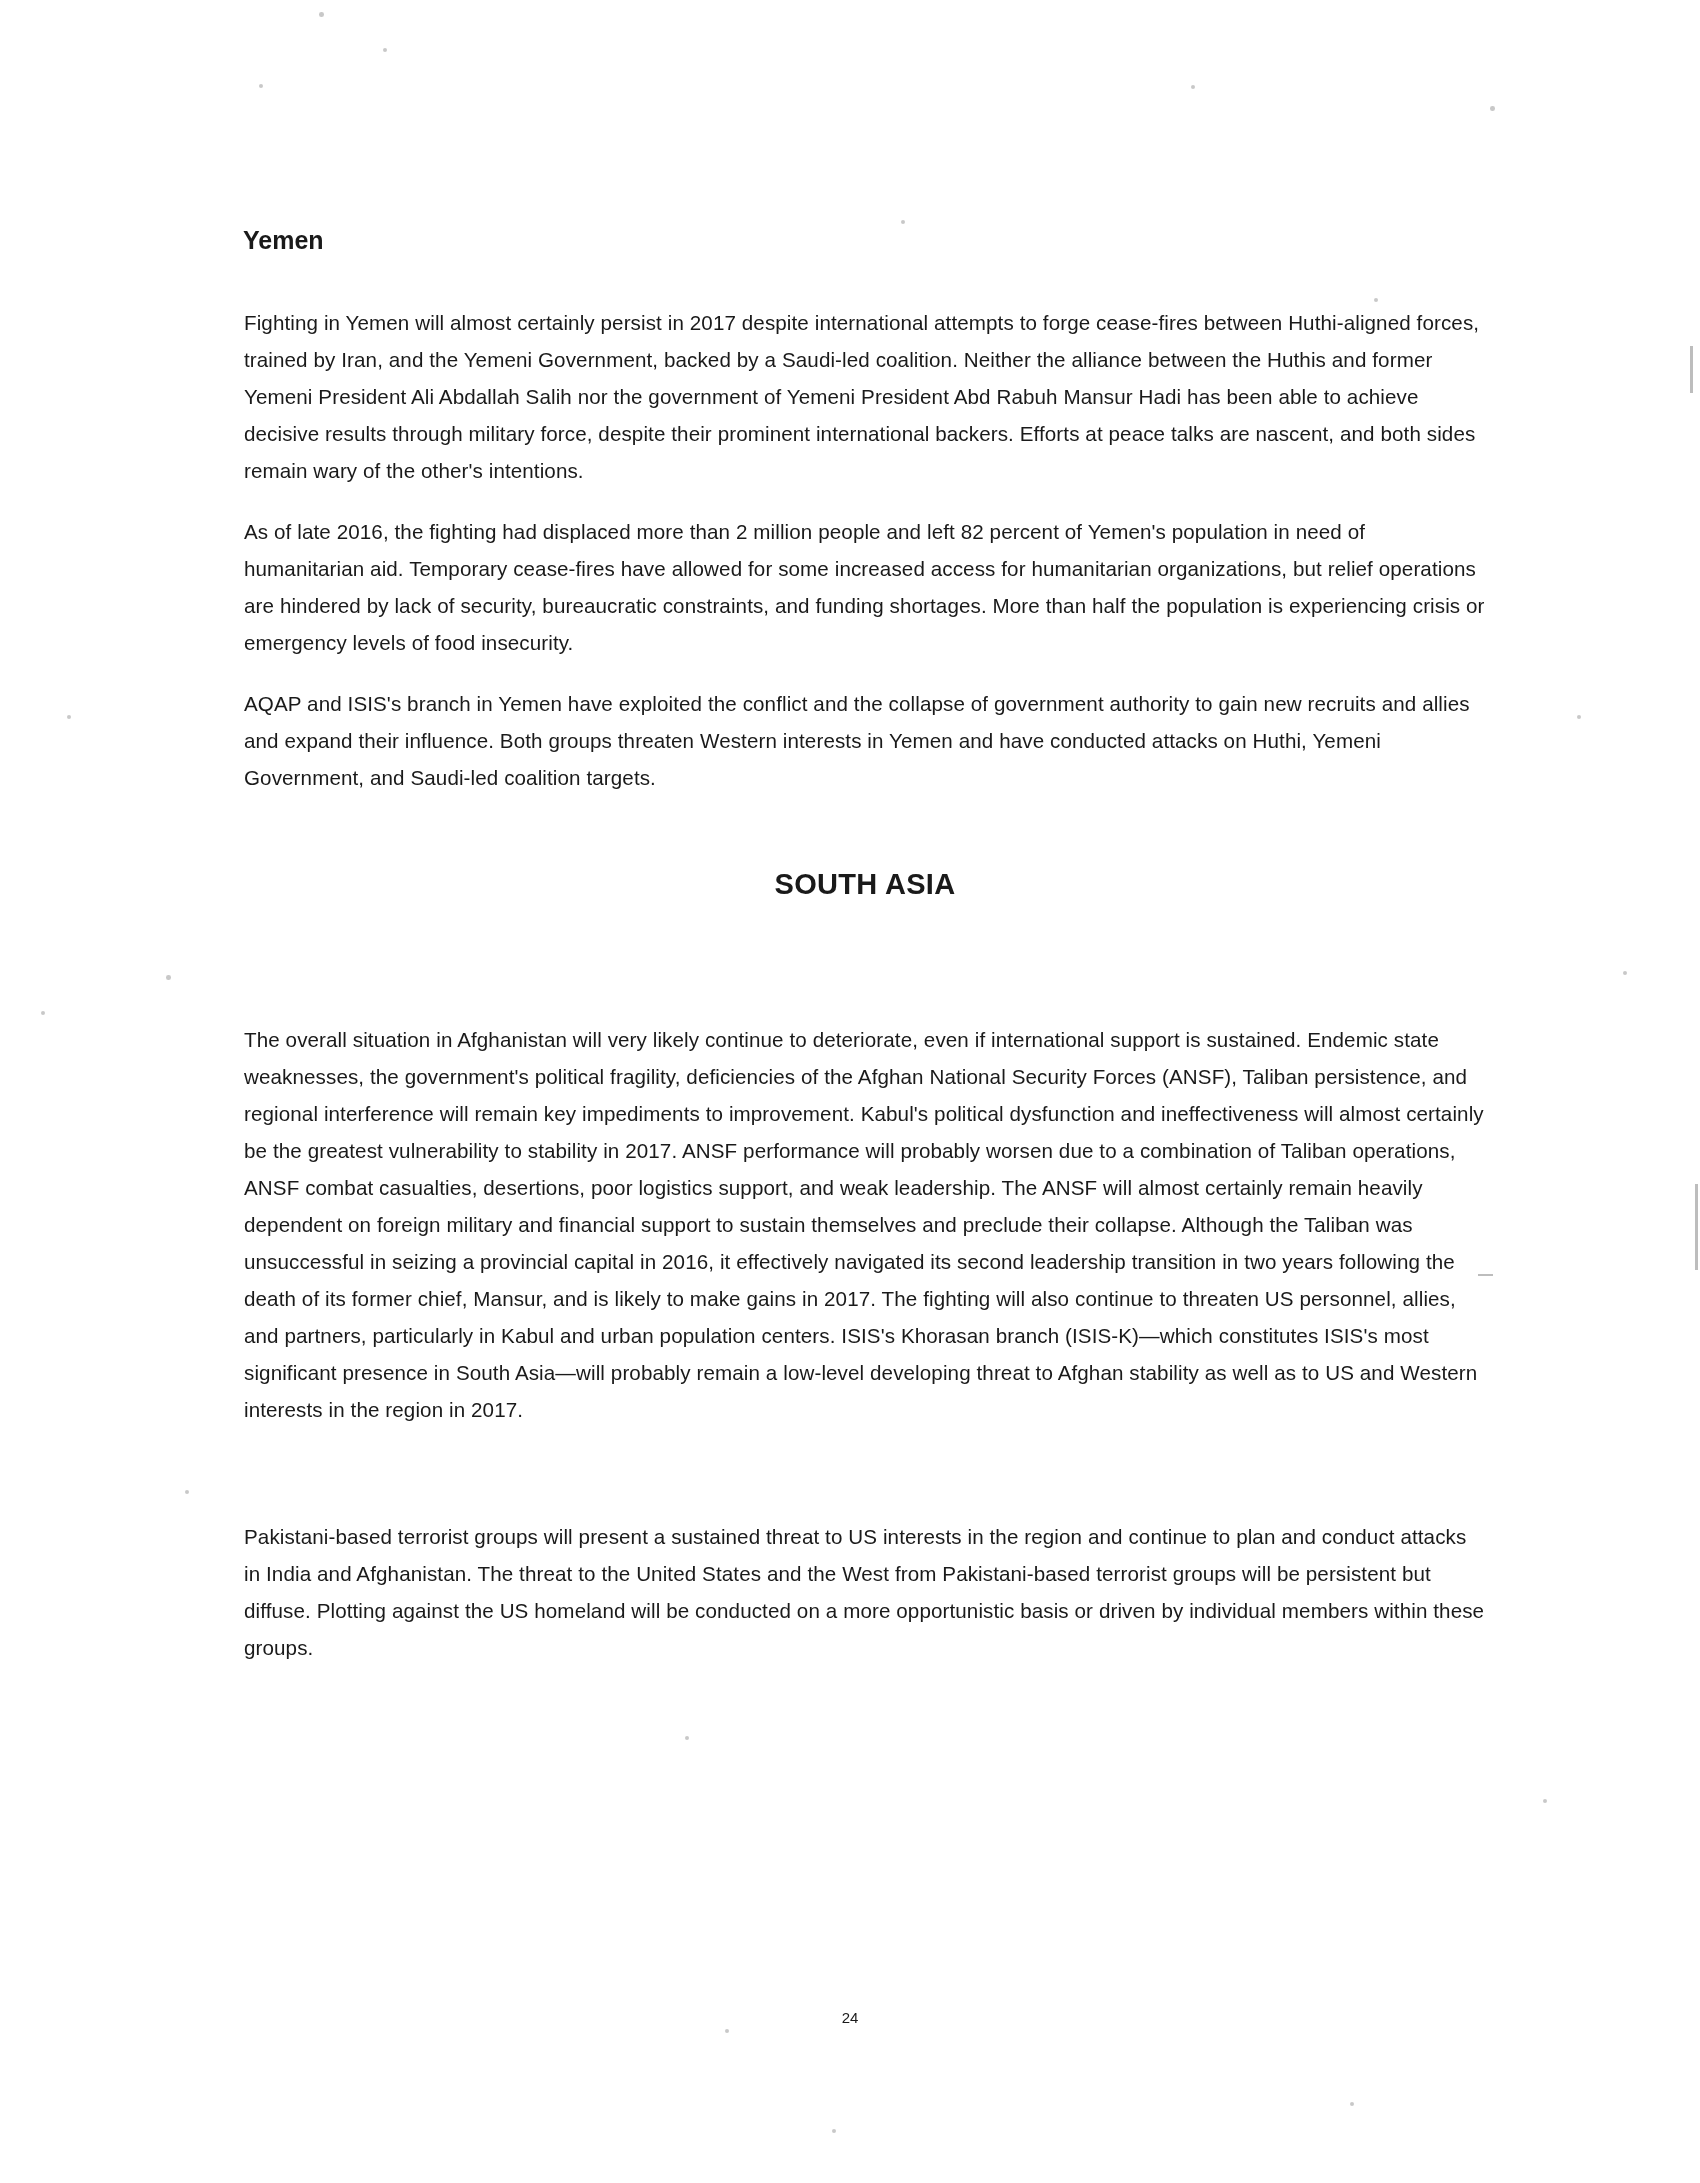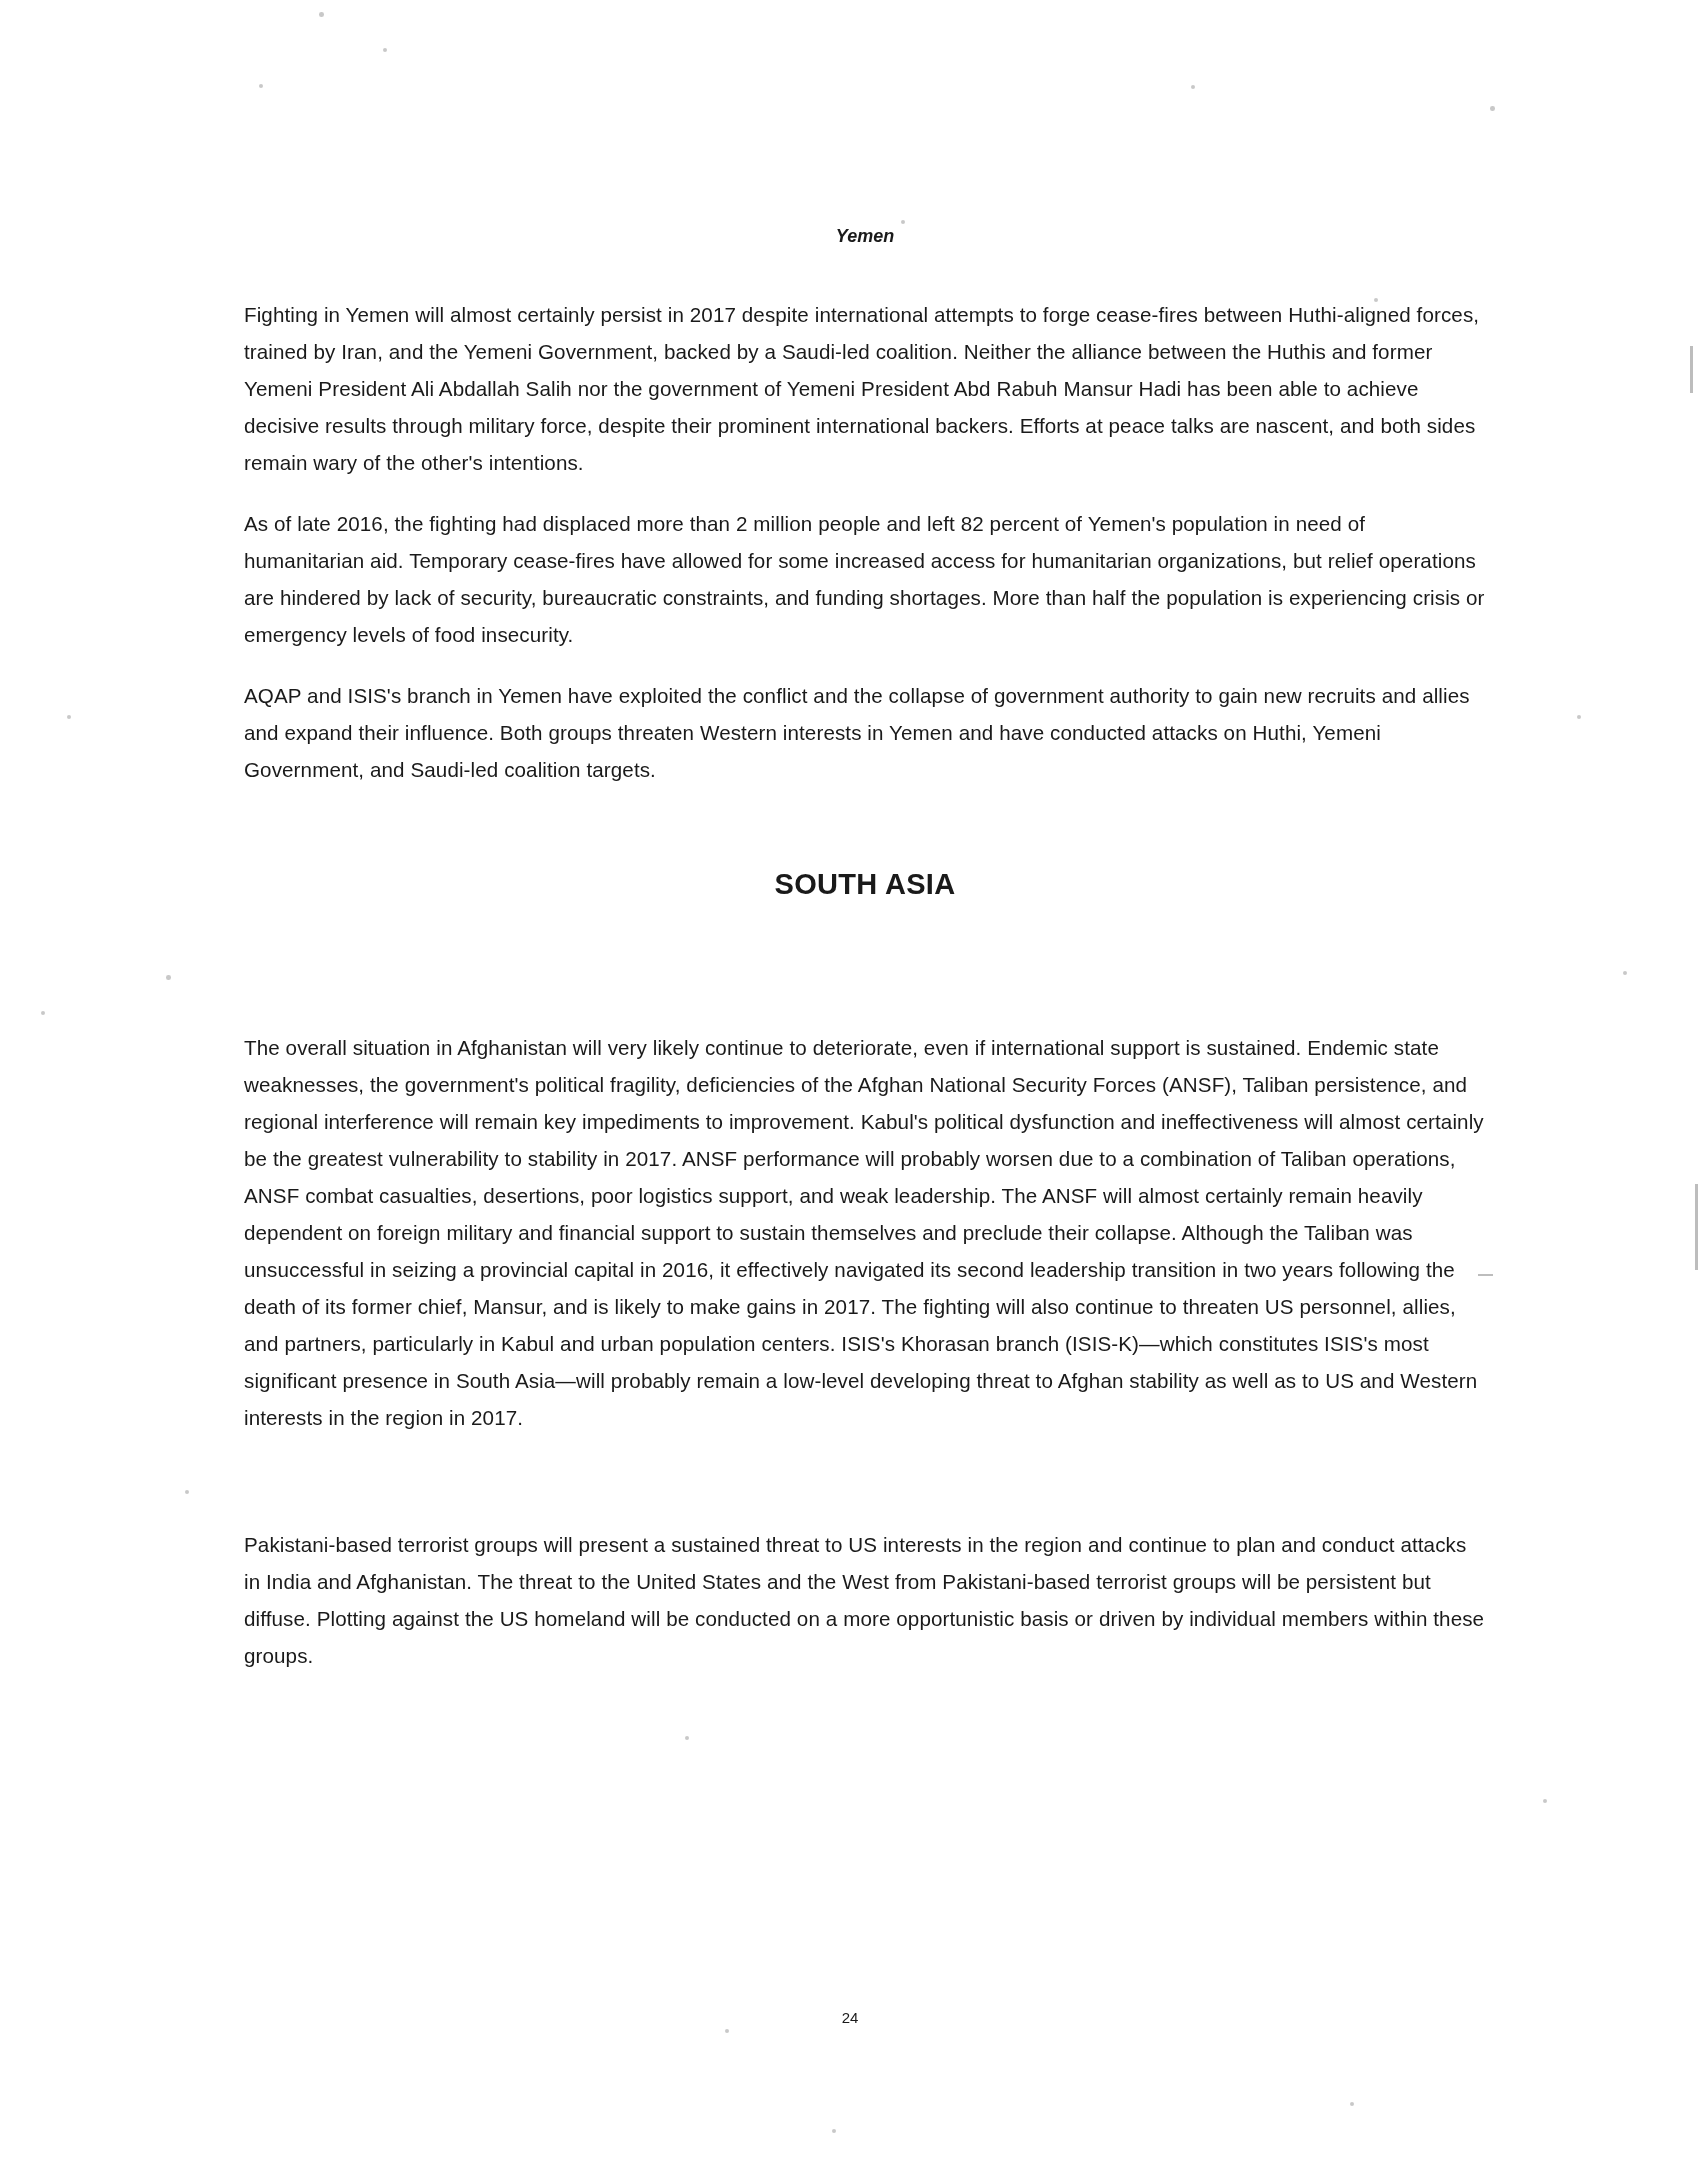--- a/index.html
+++ b/index.html
@@ -24,30 +24,29 @@
     position: absolute;
     left: 243px;
     top: 226px;
     width: 1244px;
   }
   h1.section-title {
     font-size: 29px;
     font-weight: bold;
     text-align: center;
     letter-spacing: 0.3px;
-    margin: 15px;
+    margin: 7px;
     padding: 0;
   }
   h2.sub-title {
-    font-size: 18px;
+    font-size: 25px;
     font-weight: bold;
-    text-align: center;
+    text-align: left;
     margin: 0;
     padding: 0;
-    font-style: italic;
   }
   .spacer-lg { height: 64px; }
   .spacer-md { height: 40px; }
   p.para {
     font-size: 20.6px;
     line-height: 37px;
     margin: 1px;
     padding: 0;
     text-align: left;
     letter-spacing: 0.1px;

